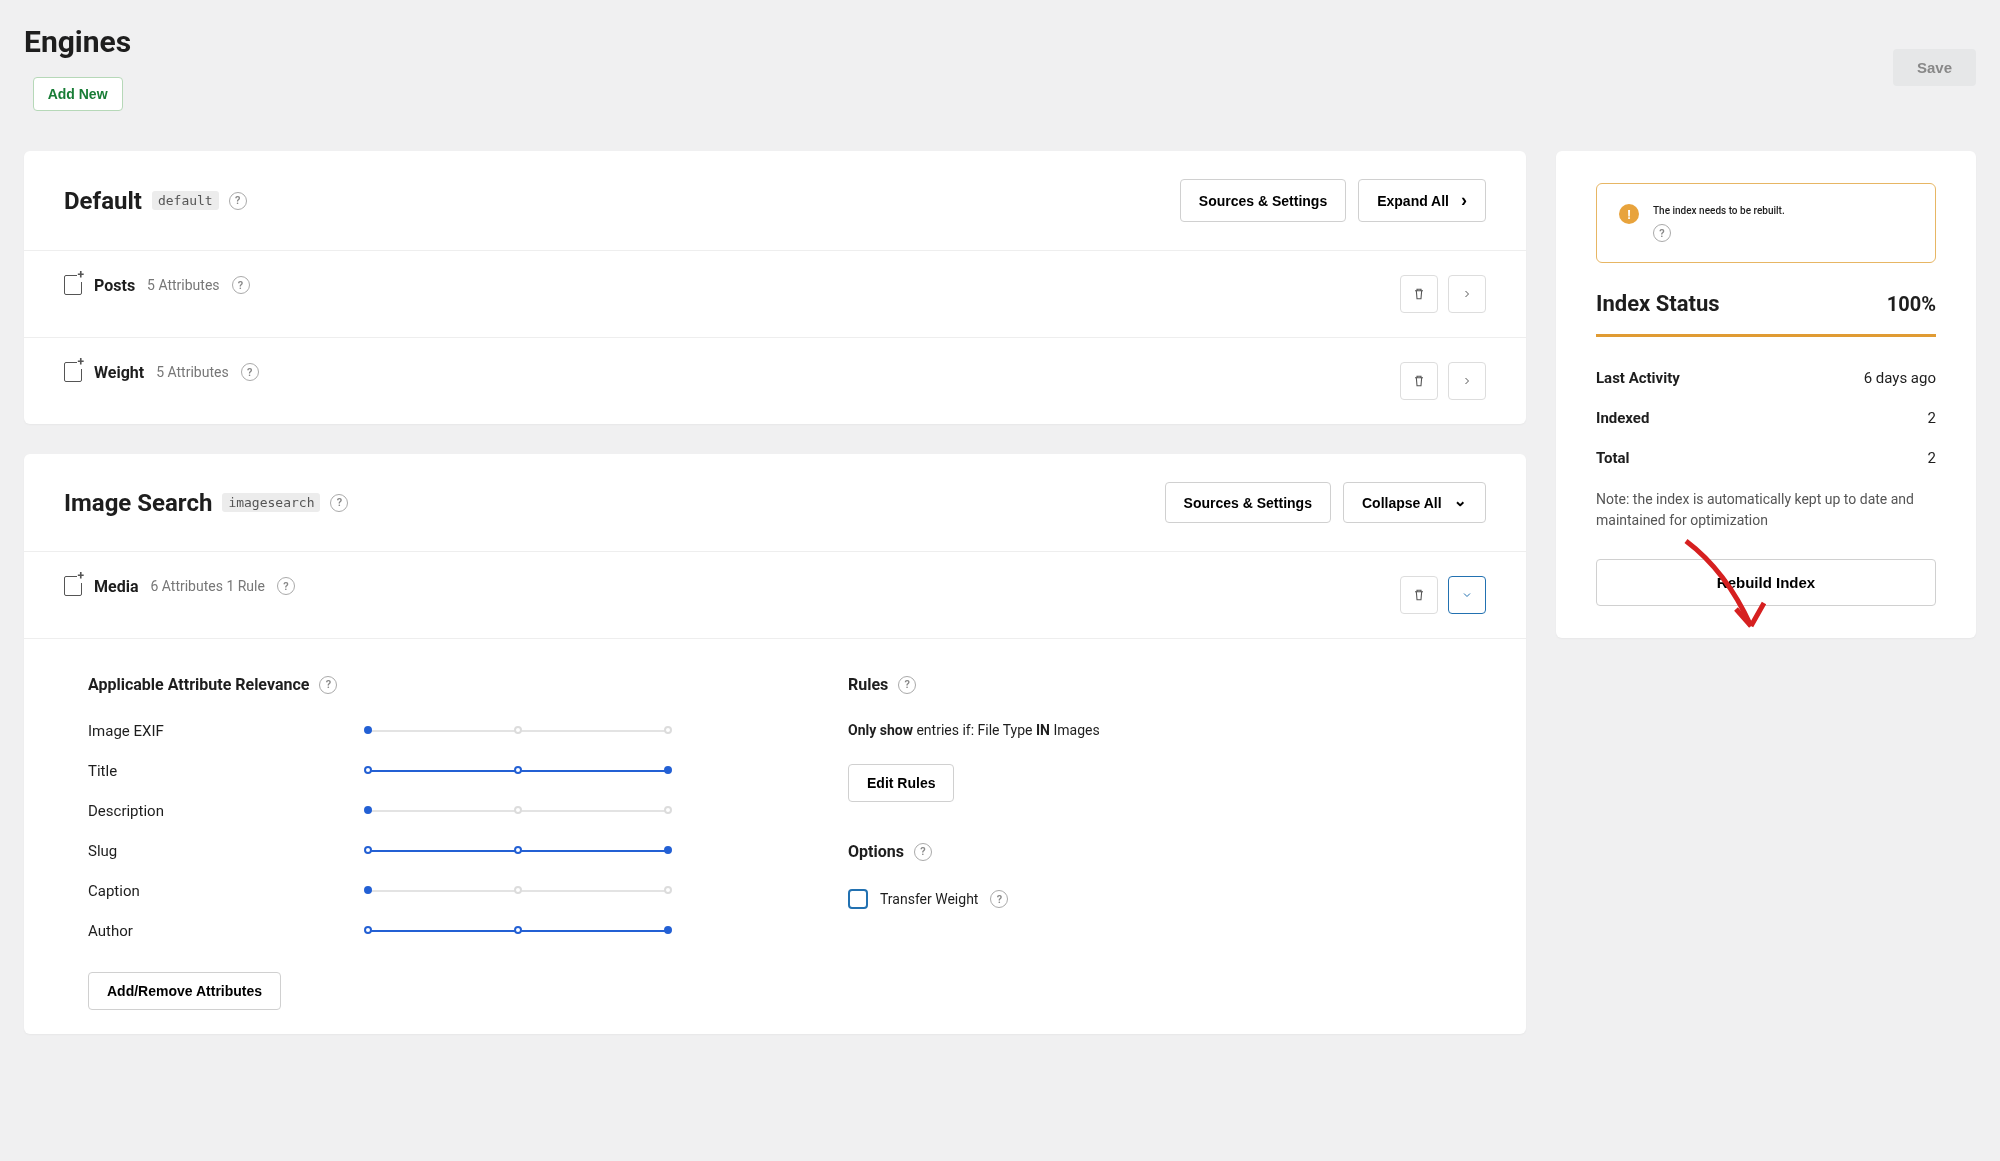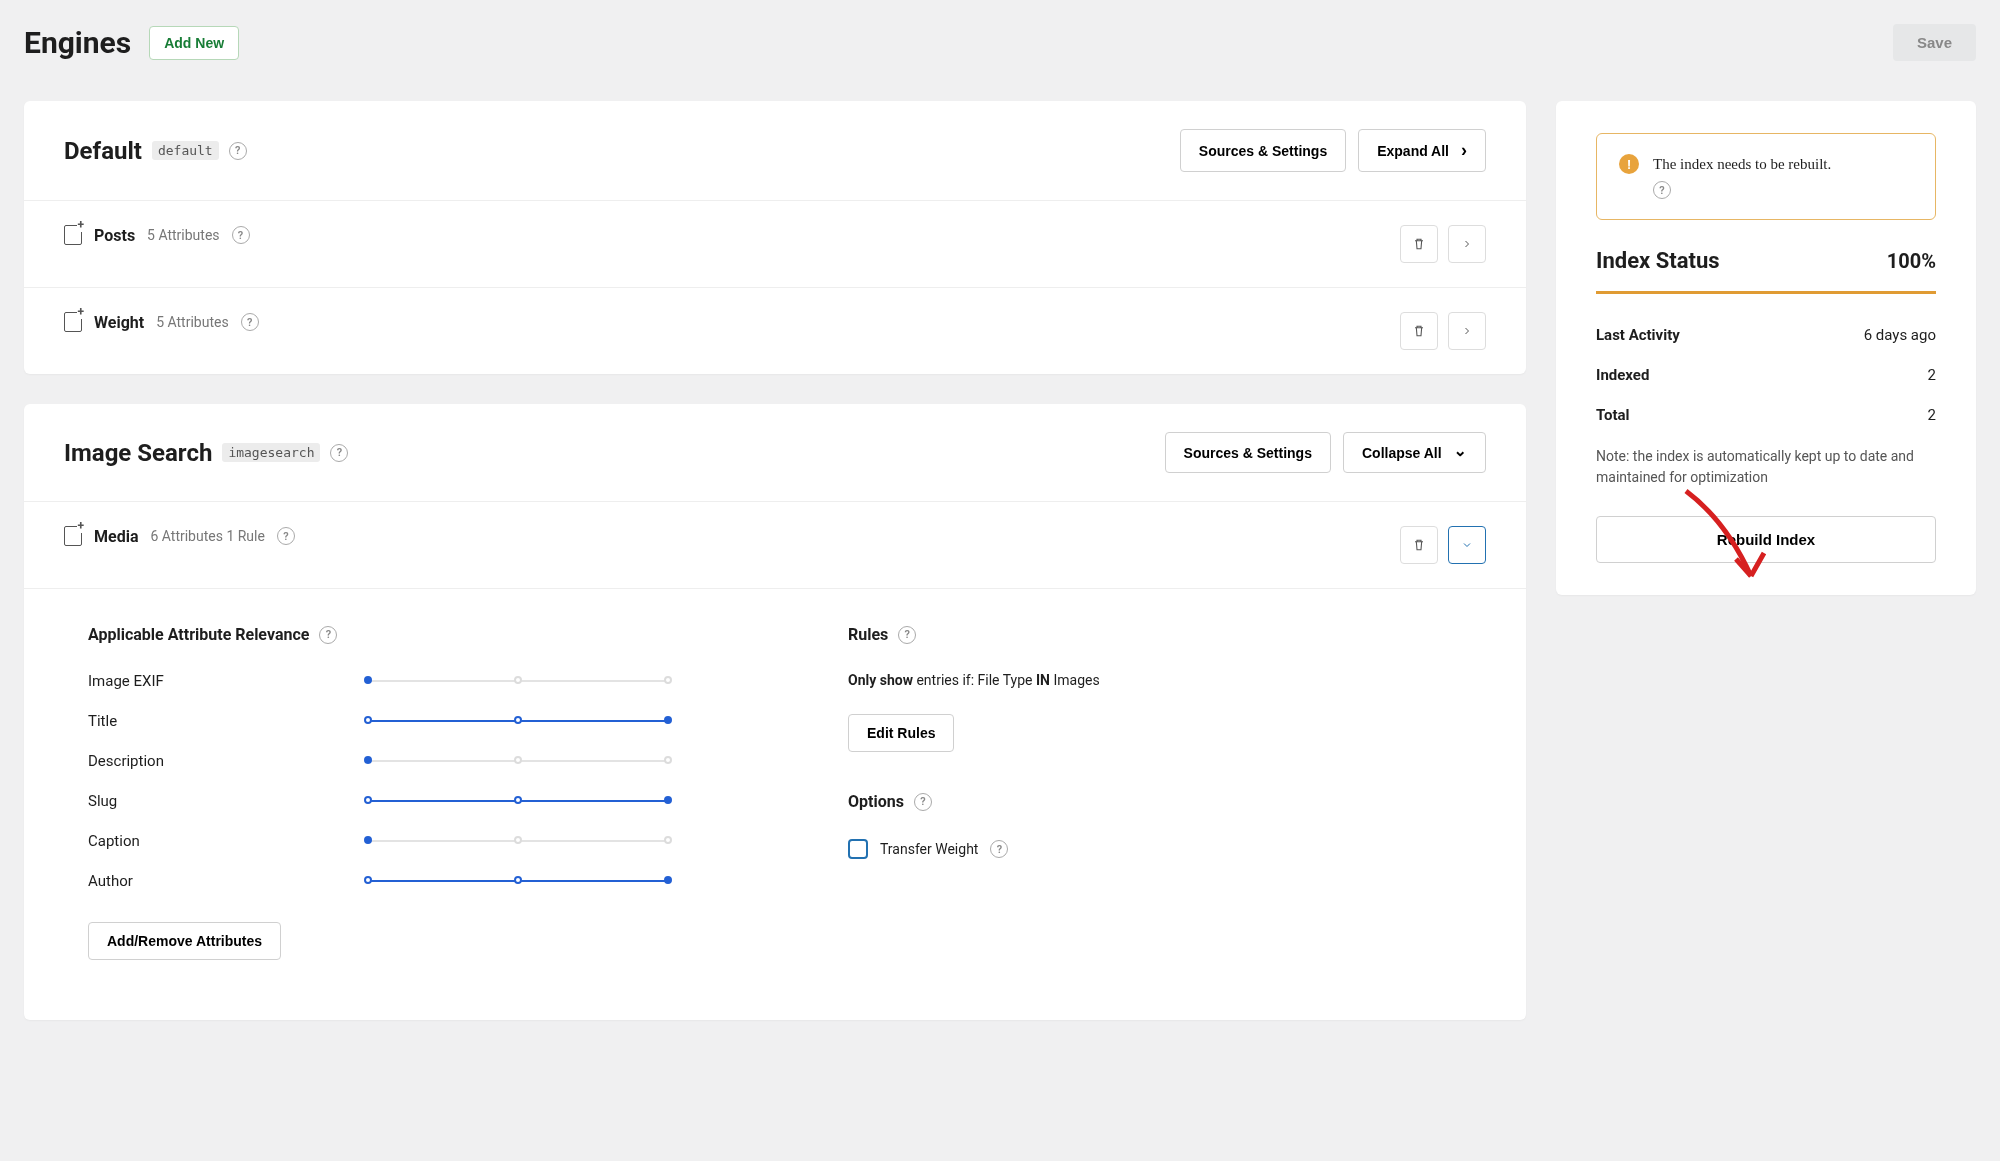--- a/index.html
+++ b/index.html
@@ -10,21 +10,21 @@
     font-size: 14px;
     padding: 24px;
     width: 2000px;
   }
   .page-header {
     display: flex;
     align-items: center;
     justify-content: space-between;
     margin-bottom: 40px;
   }
-  .ph-left { display: flex; align-items: center; gap: 18px; }
+  .ph-left { display: flex; align-items: center; gap: 18px; flex-direction: column; }
   .page-title { font-size: 30px; font-weight: 700; }
   .btn {
     display: inline-flex;
     align-items: center;
     gap: 6px;
     padding: 8px 14px;
     border: 1px solid #d0d0d0;
     border-radius: 4px;
     background: #fff;
     font-weight: 600;
@@ -115,21 +115,21 @@
     border-radius: 4px;
     display: flex; align-items: center; justify-content: center;
     cursor: pointer;
     background: #fff;
   }
   .iconbtn.active { border-color: #2271b1; }
   .trash-icon svg { width: 16px; height: 16px; stroke: #555; fill: none; stroke-width: 1.6; }
   .chevsvg { width: 12px; height: 12px; stroke: #555; fill: none; stroke-width: 2; }
   .expanded-body {
     border-top: 1px solid #eee;
-    padding: 36px 64px 60px 64px;
+    padding: 36px 64px 24px 64px;
     display: flex;
     gap: 120px;
   }
   .col-l { flex: 0 0 640px; }
   .col-r { flex: 1; }
   .sec-title { font-weight: 700; font-size: 16px; display: flex; align-items: center; gap: 10px; margin-bottom: 28px; }
   .attr-row { display: flex; align-items: center; gap: 20px; margin-bottom: 22px; }
   .attr-label { width: 260px; font-size: 15px; }
   .slider {
     position: relative;
@@ -178,21 +178,21 @@
   .alert-icon {
     width: 20px; height: 20px;
     background: #e8a33c;
     border-radius: 50%;
     color: #fff;
     display: flex; align-items: center; justify-content: center;
     font-weight: 700;
     font-size: 13px;
     flex-shrink: 0;
   }
-  .alert-text { font-size: 15px; font-weight: 500; line-height: 1.4; font-family: Liberation Serif, serif; }
+  .alert-text { font-size: 10px; font-weight: 500; line-height: 1.4; }
   .status-head { display: flex; justify-content: space-between; align-items: center; margin-bottom: 18px; }
   .status-title { font-size: 22px; font-weight: 700; }
   .status-pct { font-size: 20px; font-weight: 700; }
   .prog { height: 3px; background: #e09b33; margin-bottom: 32px; }
   .stat-row { display: flex; justify-content: space-between; font-size: 15px; margin-bottom: 22px; }
   .stat-row .l { font-weight: 700; }
   .note { font-size: 14px; color: #555; line-height: 1.5; margin-bottom: 28px; }
   .btn-full { width: 100%; justify-content: center; padding: 14px; font-size: 15px; font-weight: 700; }
   .arrow-overlay {
     position: absolute;

